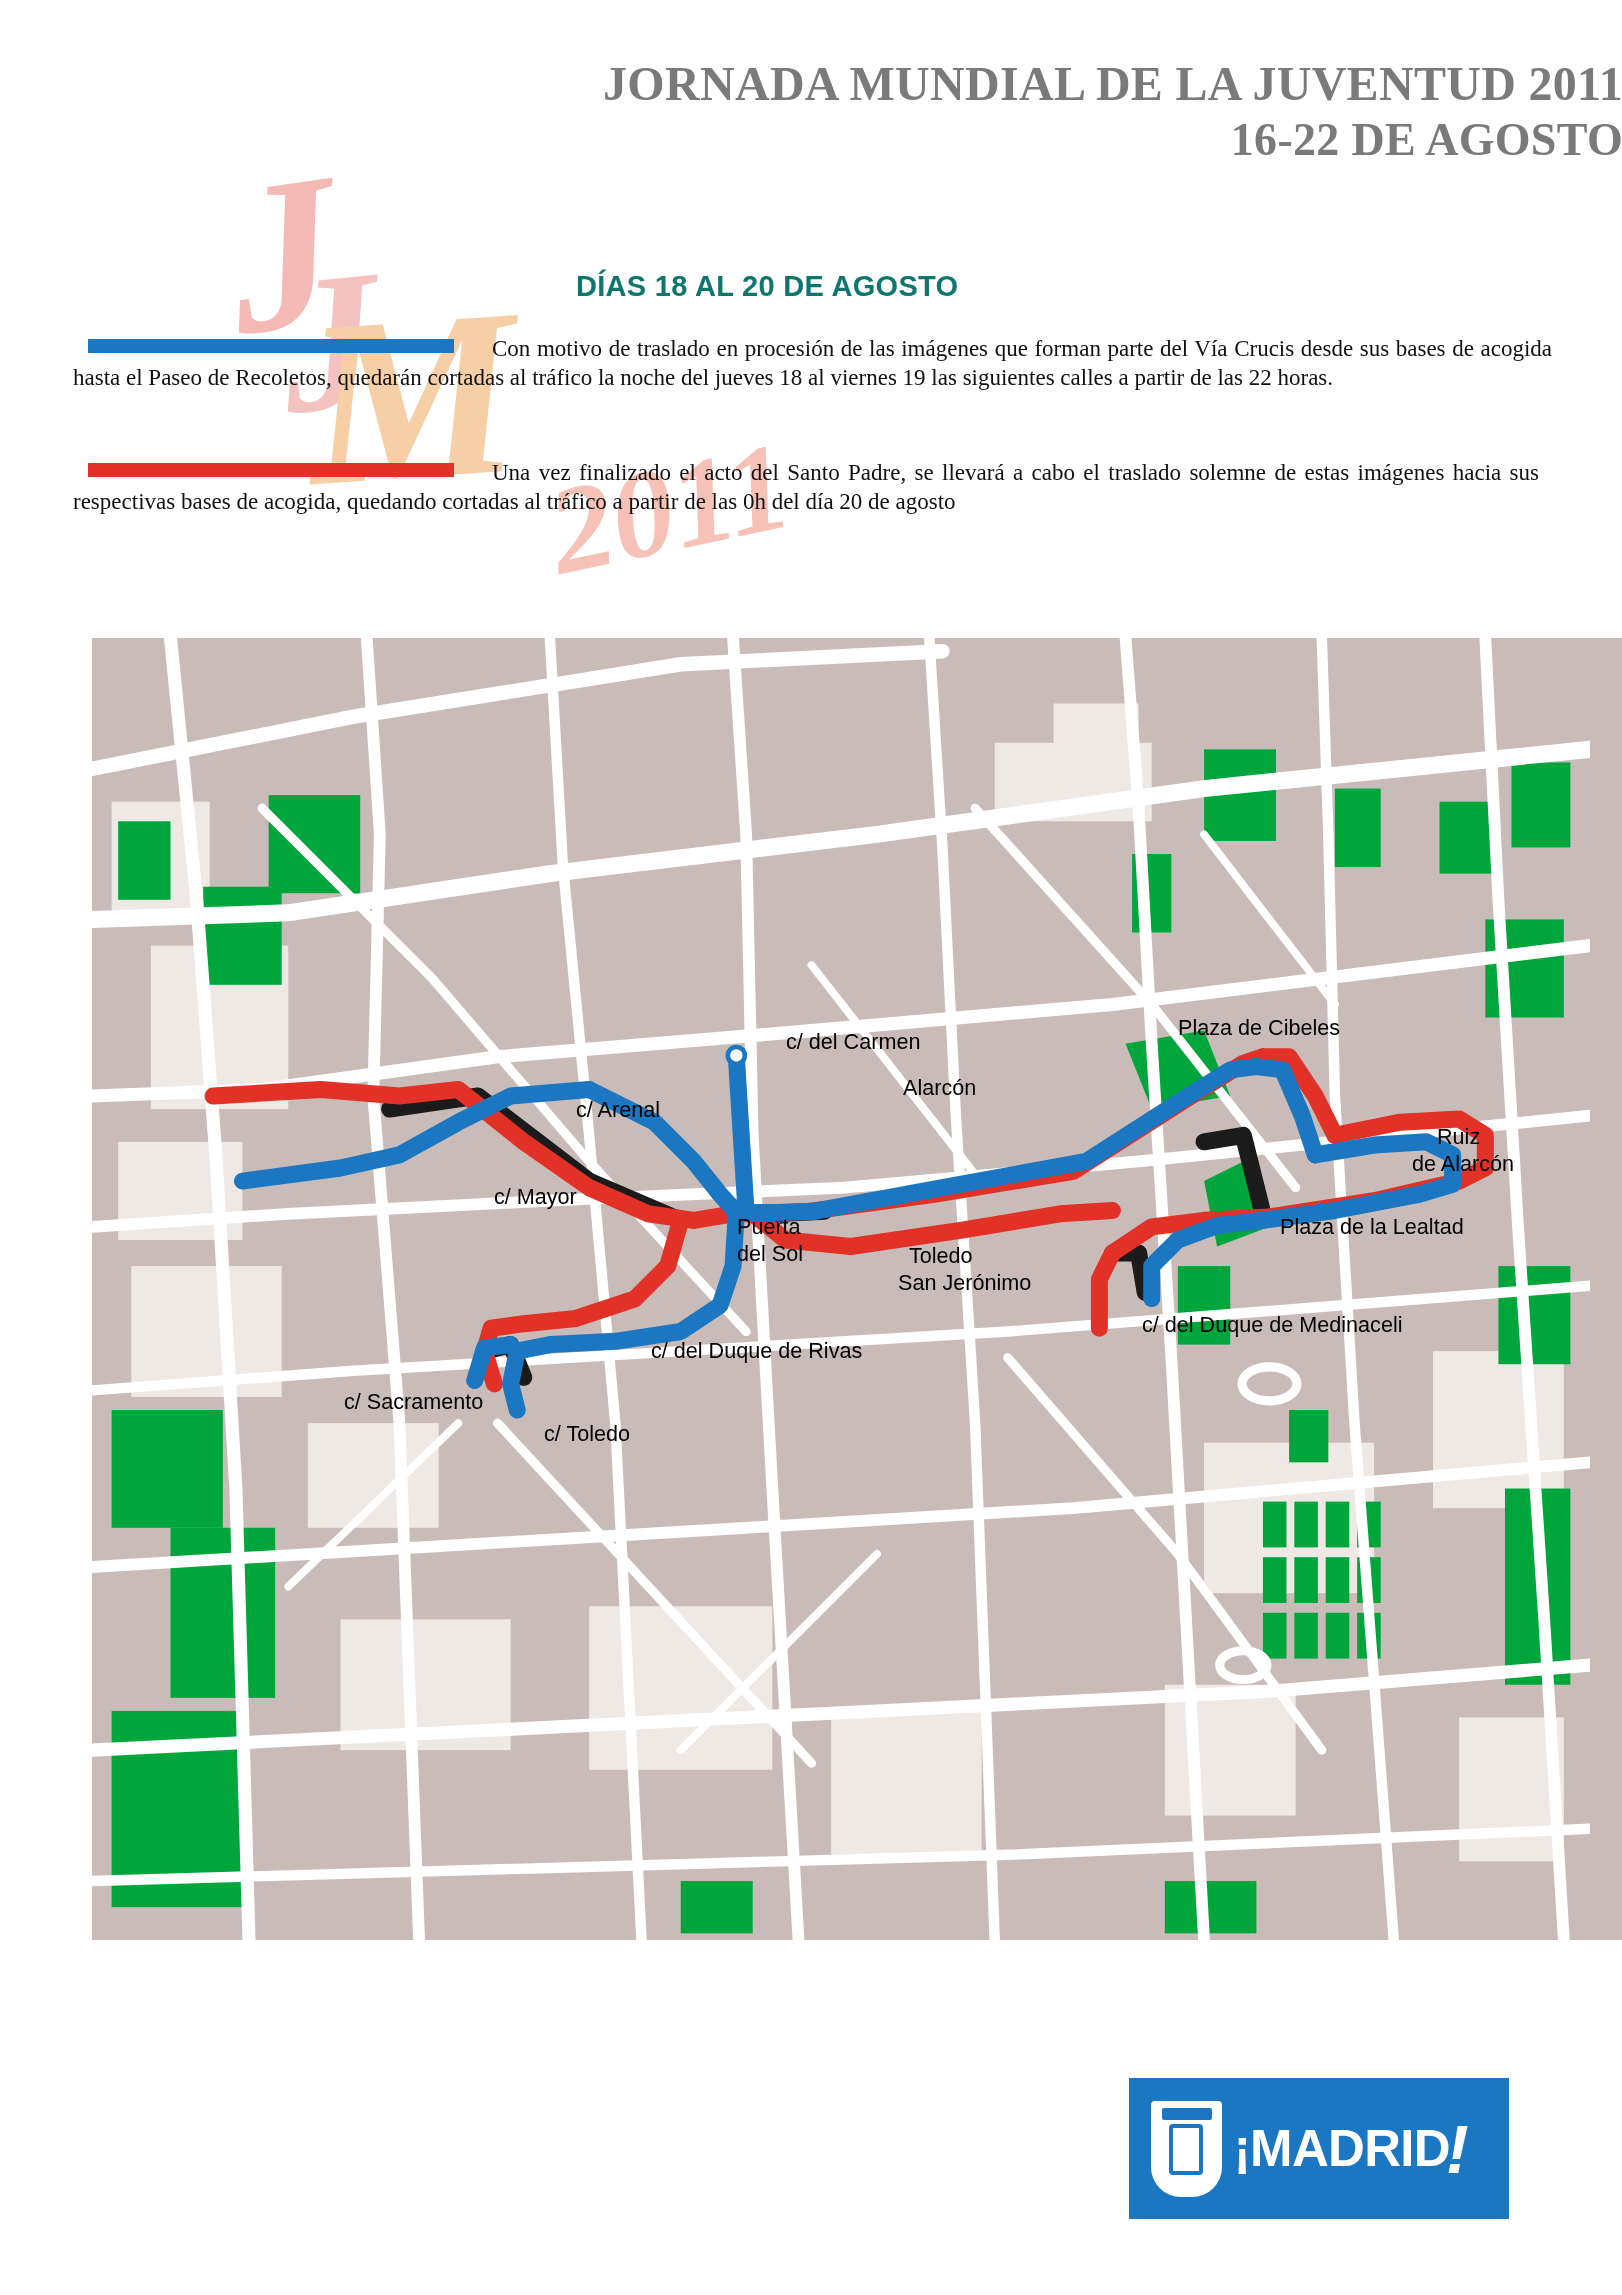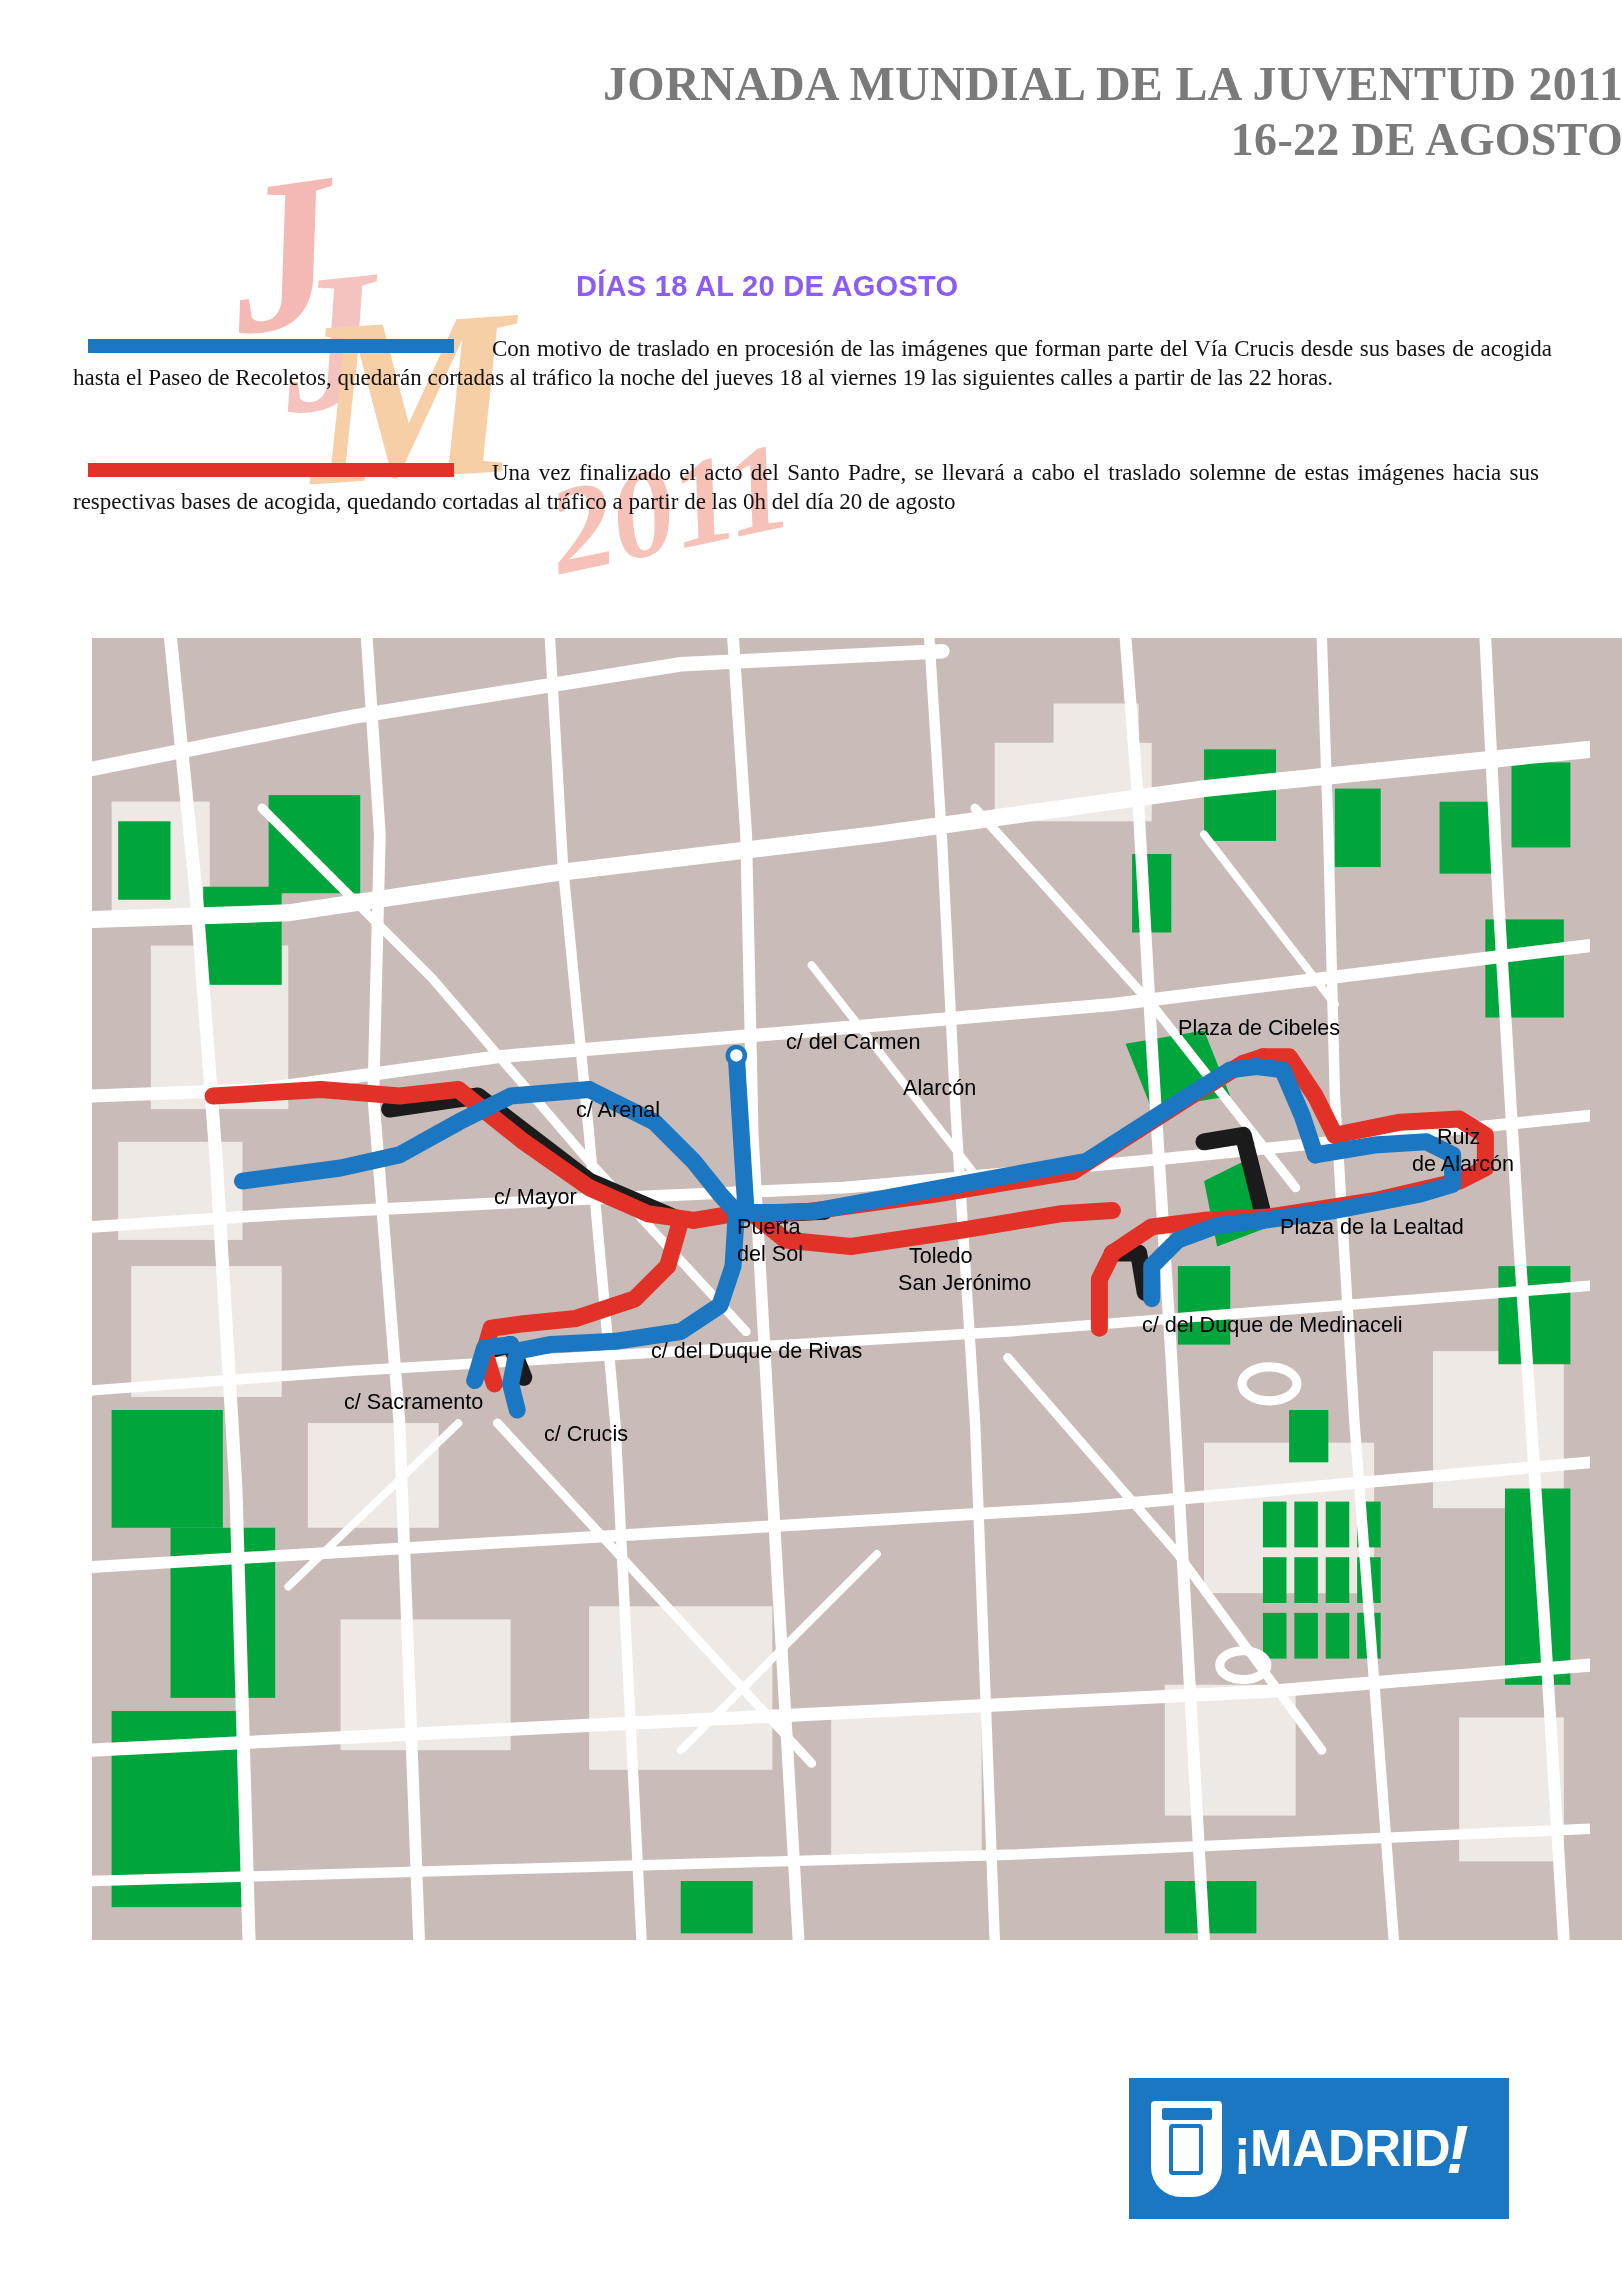--- a/index.html
+++ b/index.html
@@ -79,21 +79,21 @@
   }
 
   
   .subtitle {
     position: absolute;
     left: 576px;
     top: 270px;
     font-family: "Liberation Sans", sans-serif;
     font-weight: bold;
     font-size: 29px;
-    color: #8b5cf6;
+    color: #0f766e;
     letter-spacing: 0.3px;
   }
   .legend-bar {
     position: absolute;
     height: 14.4px;
     width: 366px;
     left: 88px;
   }
   .legend-bar.blue { top: 339px; background: #1c77c3; }
   .legend-bar.red  { top: 463px; background: #e23127; }
@@ -341,21 +341,21 @@
   <div class="map-label" style="left:1320px; top:513px;">de Alarcón</div>
   <div class="map-label" style="left:402px;  top:546px;">c/ Mayor</div>
   <div class="map-label" style="left:645px;  top:576px;">Puerta</div>
   <div class="map-label" style="left:645px;  top:603px;">del Sol</div>
   <div class="map-label" style="left:1188px; top:576px;">Plaza de la Lealtad</div>
   <div class="map-label" style="left:817px; top:605px;">Toledo</div>
   <div class="map-label" style="left:806px; top:632px;">San Jerónimo</div>
   <div class="map-label" style="left:1050px; top:674px;">c/ del Duque de Medinaceli</div>
   <div class="map-label" style="left:559px;  top:700px;">c/ del Duque de Rivas</div>
   <div class="map-label" style="left:252px;  top:751px;">c/ Sacramento</div>
-  <div class="map-label" style="left:452px;  top:783px;">c/ Crucis</div>
+  <div class="map-label" style="left:452px;  top:783px;">c/ Toledo</div>
 </div>
 
 <div class="logo">
   <div class="logo-shield">
     <div class="crown"></div>
     <div class="bear"></div>
   </div>
   <div style="display:flex;align-items:center;">
     <span class="logo-text">¡</span>
     <span class="logo-text">MADRID</span>

